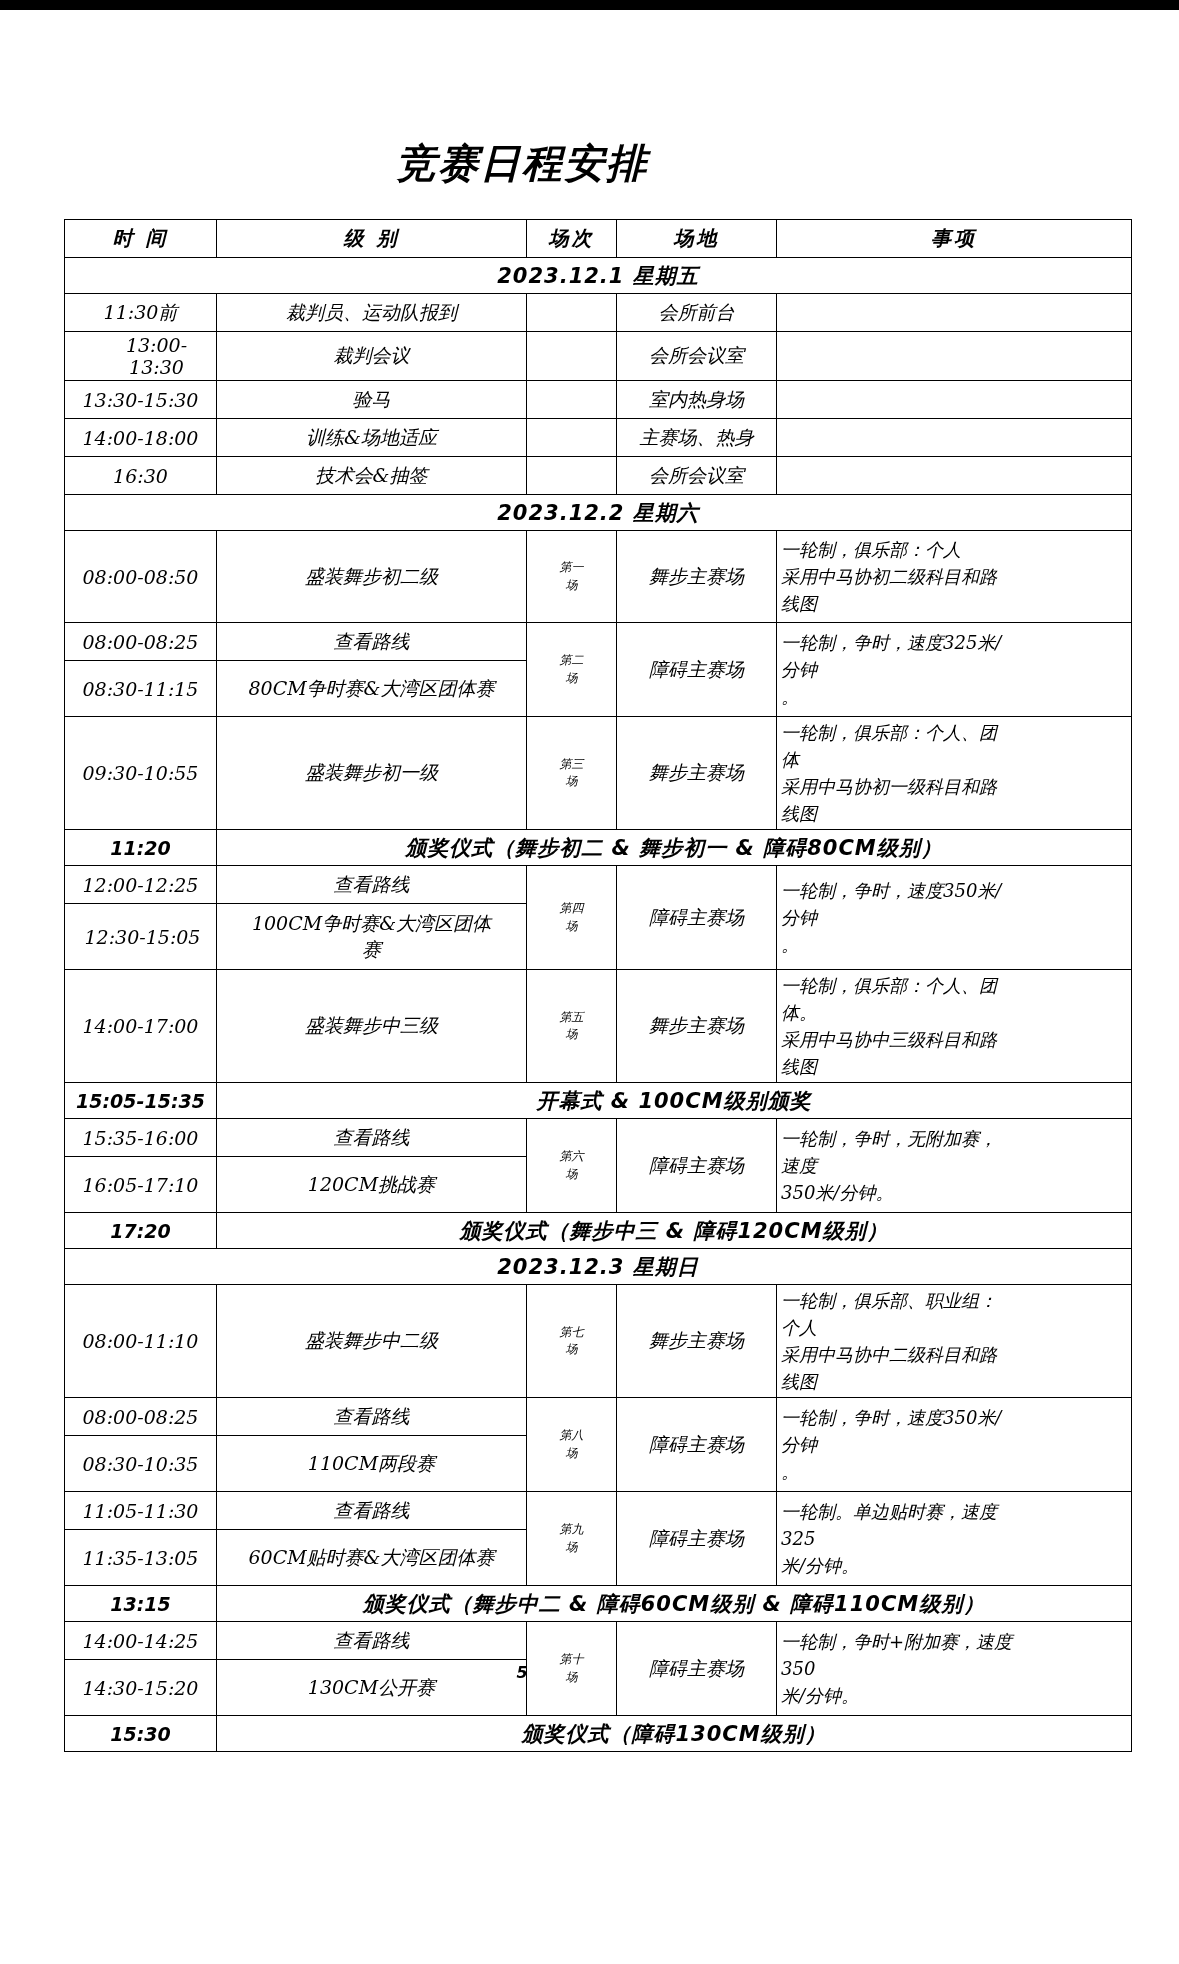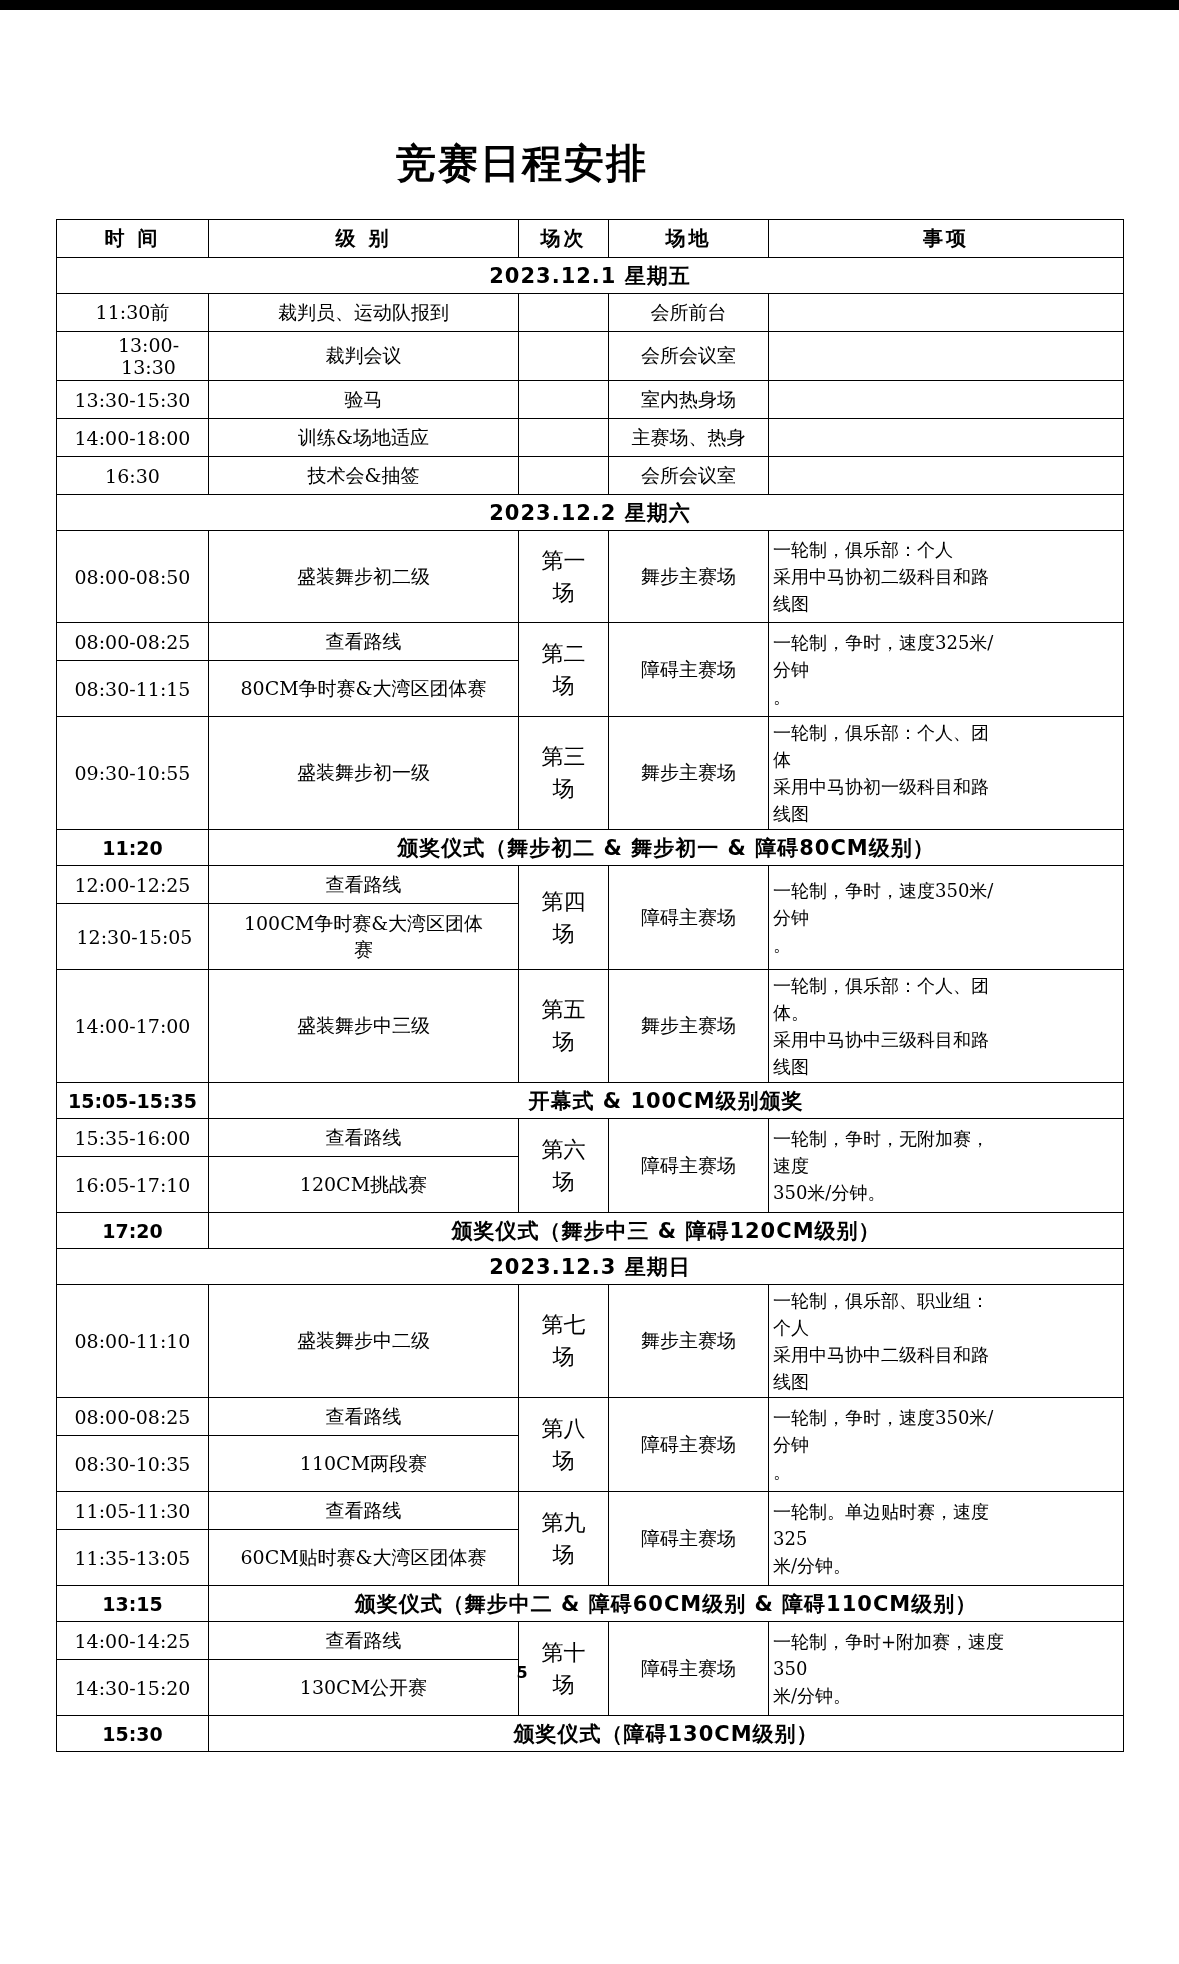--- a/index.html
+++ b/index.html
@@ -14,34 +14,35 @@
     overflow: hidden;
   }
   #topbar {
     width: 1179px; height: 10px;
     background: #000000;
   }
   #page {
     position: relative;
     width: 1044px;
     padding: 0;
+    font-style: italic;
   }
   #doc-title {
     text-align: center;
     font-family: "DejaVu Sans", "Liberation Sans", sans-serif;
     font-weight: bold;
     font-size: 40px;
     letter-spacing: 2px;
     color: #000;
     margin-top: 128px;
     margin-bottom: 0;
     line-height: 1.25;
   }
   #table-wrap {
-    margin: 31px 0 0 0;
+    margin: 31px 0 0 8px;
     padding-left: 56px;
     padding-right: 56px;
   }
   table.sched {
     border-collapse: collapse;
     width: 1067px;
     table-layout: fixed;
     font-family: "DejaVu Serif", "Liberation Serif", serif;
   }
   table.sched td, table.sched th {
@@ -101,21 +102,21 @@
     height: 36px;
     letter-spacing: 1px;
   }
   td.ceremony-time {
     font-family: "DejaVu Sans", "Liberation Sans", sans-serif;
     font-weight: bold;
     font-size: 19px;
     text-align: center;
   }
   td.round {
-    font-size: 22px;
+    font-size: 12px;
     text-align: center;
     line-height: 1.45;
   }
   #page-num {
     position: absolute;
     left: 0; right: 0;
     bottom: 70px;
     text-align: center;
     font-family: "DejaVu Sans", "Liberation Sans", sans-serif;
     font-weight: bold;

